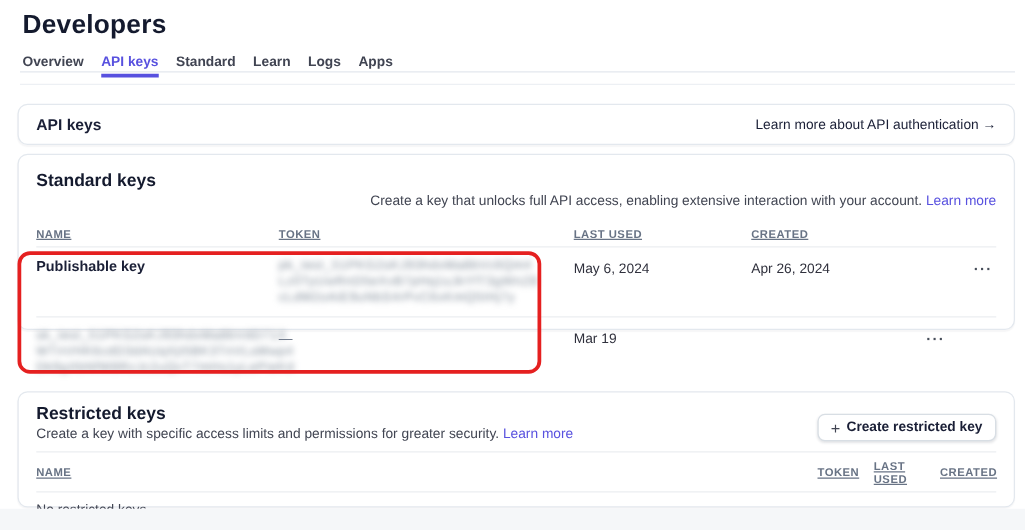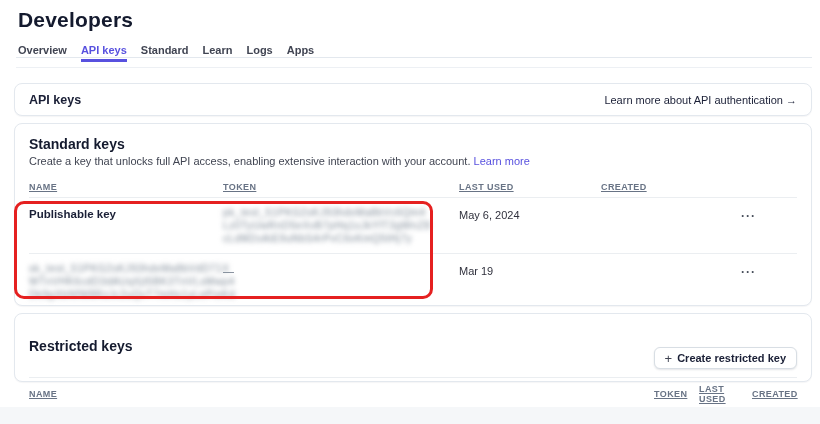--- a/index.html
+++ b/index.html
@@ -33,25 +33,25 @@
   
   .card{
     position:absolute;left:14px;width:798px;box-sizing:border-box;
     background:#ffffff;border:1px solid #e3e8ee;border-radius:8px;
     box-shadow:0 1px 1px rgba(26,31,54,.04);
   }
   .card-apikeys{top:83px;height:33px;display:flex;align-items:center;justify-content:space-between;padding:0 14px;}
   .card-apikeys .ttl{font-size:12.5px;font-weight:700;}
   .card-apikeys .link-strong{font-size:11px;font-weight:400;color:#1a1f36;cursor:pointer;}
 
-  .card-standard{top:123px;height:183px;padding:12px 14px 0;}
-  .card-restricted{top:313px;height:69px;padding:24px 14px 0;}
+  .card-standard{top:123px;height:141px;padding:12px 14px 0;}
+  .card-restricted{top:313px;height:93px;padding:8px 14px 0;}
 
   .sec-title{font-size:14px;font-weight:700;color:#141a2e;}
-  .sec-desc{font-size:11px;color:#414552;margin-top:3px;}
+  .sec-desc{font-size:11px;color:#414552;margin-top:3px;text-align:right;}
   .lm-link{color:#5851df;cursor:pointer;}
 
   
   .std-grid{display:grid;grid-template-columns:194px 236px 142px 160px 38px;align-items:start;}
   .res-grid{display:grid;grid-template-columns:1fr 45px 53px 45px;align-items:center;}
   .thead{
     font-size:9px;font-weight:700;color:#687385;letter-spacing:.4px;
     padding:6px 0 5px;border-bottom:1px solid #ebeef1;text-decoration:underline;
   }
   .std-table{margin-top:9px;}
@@ -127,38 +127,43 @@
       <div>TOKEN</div>
       <div>LAST USED</div>
       <div>CREATED</div>
       <div></div>
     </div>
 
     <div class="std-grid trow">
       <div class="cell-name">Publishable key</div>
       <div class="cell-token">pk_test_51PKG2sKJ93hdxMa8bVc6Qm4Lz0TyUwRnD5eXvB7pHq1sJkYfT3gWnZ8cLdM2oAiE9uNbS4rPvC6xKmQ5tHj7y</div>
       <div class="cell-date">May 6, 2024</div>
+      <div class="cell-date">Apr 26, 2024</div>
       <div class="cell-actions"><span class="dots-btn">···</span></div>
     </div>
 
     <div class="std-grid trow">
       <div class="cell-token">sk_test_51PKG2sKJ93hdxMa8bVdD71XWTnVHK6cdD3dAUqXjt5BK3TnVLsMwp4Dk9gXbNfW8RzJc2uQvT7mHs1yLePieKd</div>
       <div class="cell-dash">—</div>
       <div class="cell-date">Mar 19</div>
       <div class="cell-actions"><span class="dots-btn">···</span></div>
     </div>
   </div>
 </div>
 
 <div class="annotation-box"></div>
 
 <div class="card card-restricted">
   <div class="res-head">
     <div>
       <div class="sec-title">Restricted keys</div>
+      <div class="sec-desc">
+        <span>Create a key with specific access limits and permissions for greater security.</span>
+        <span class="lm-link">Learn more</span>
+      </div>
     </div>
     <div class="create-btn">
       <span class="plus">+</span>
       <span>Create restricted key</span>
     </div>
   </div>
 
   <div class="res-table">
     <div class="res-grid thead">
       <div>NAME</div>

